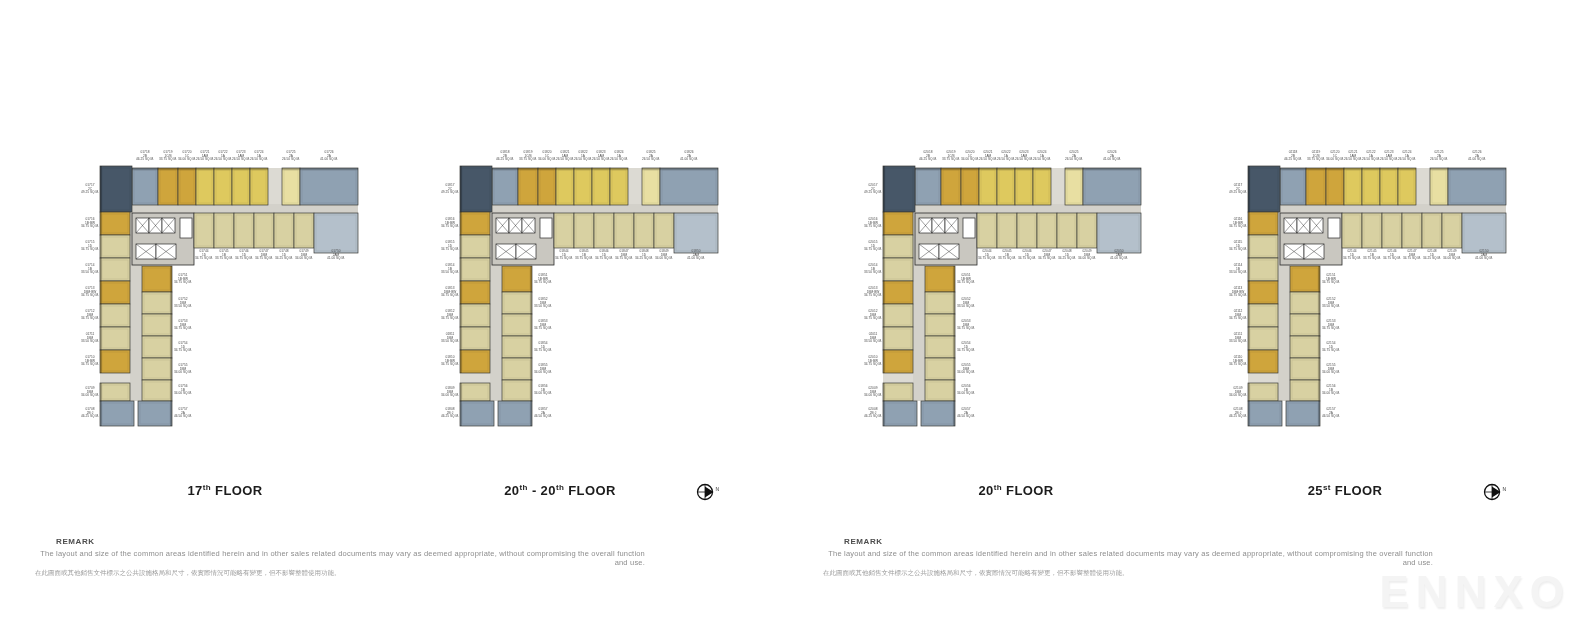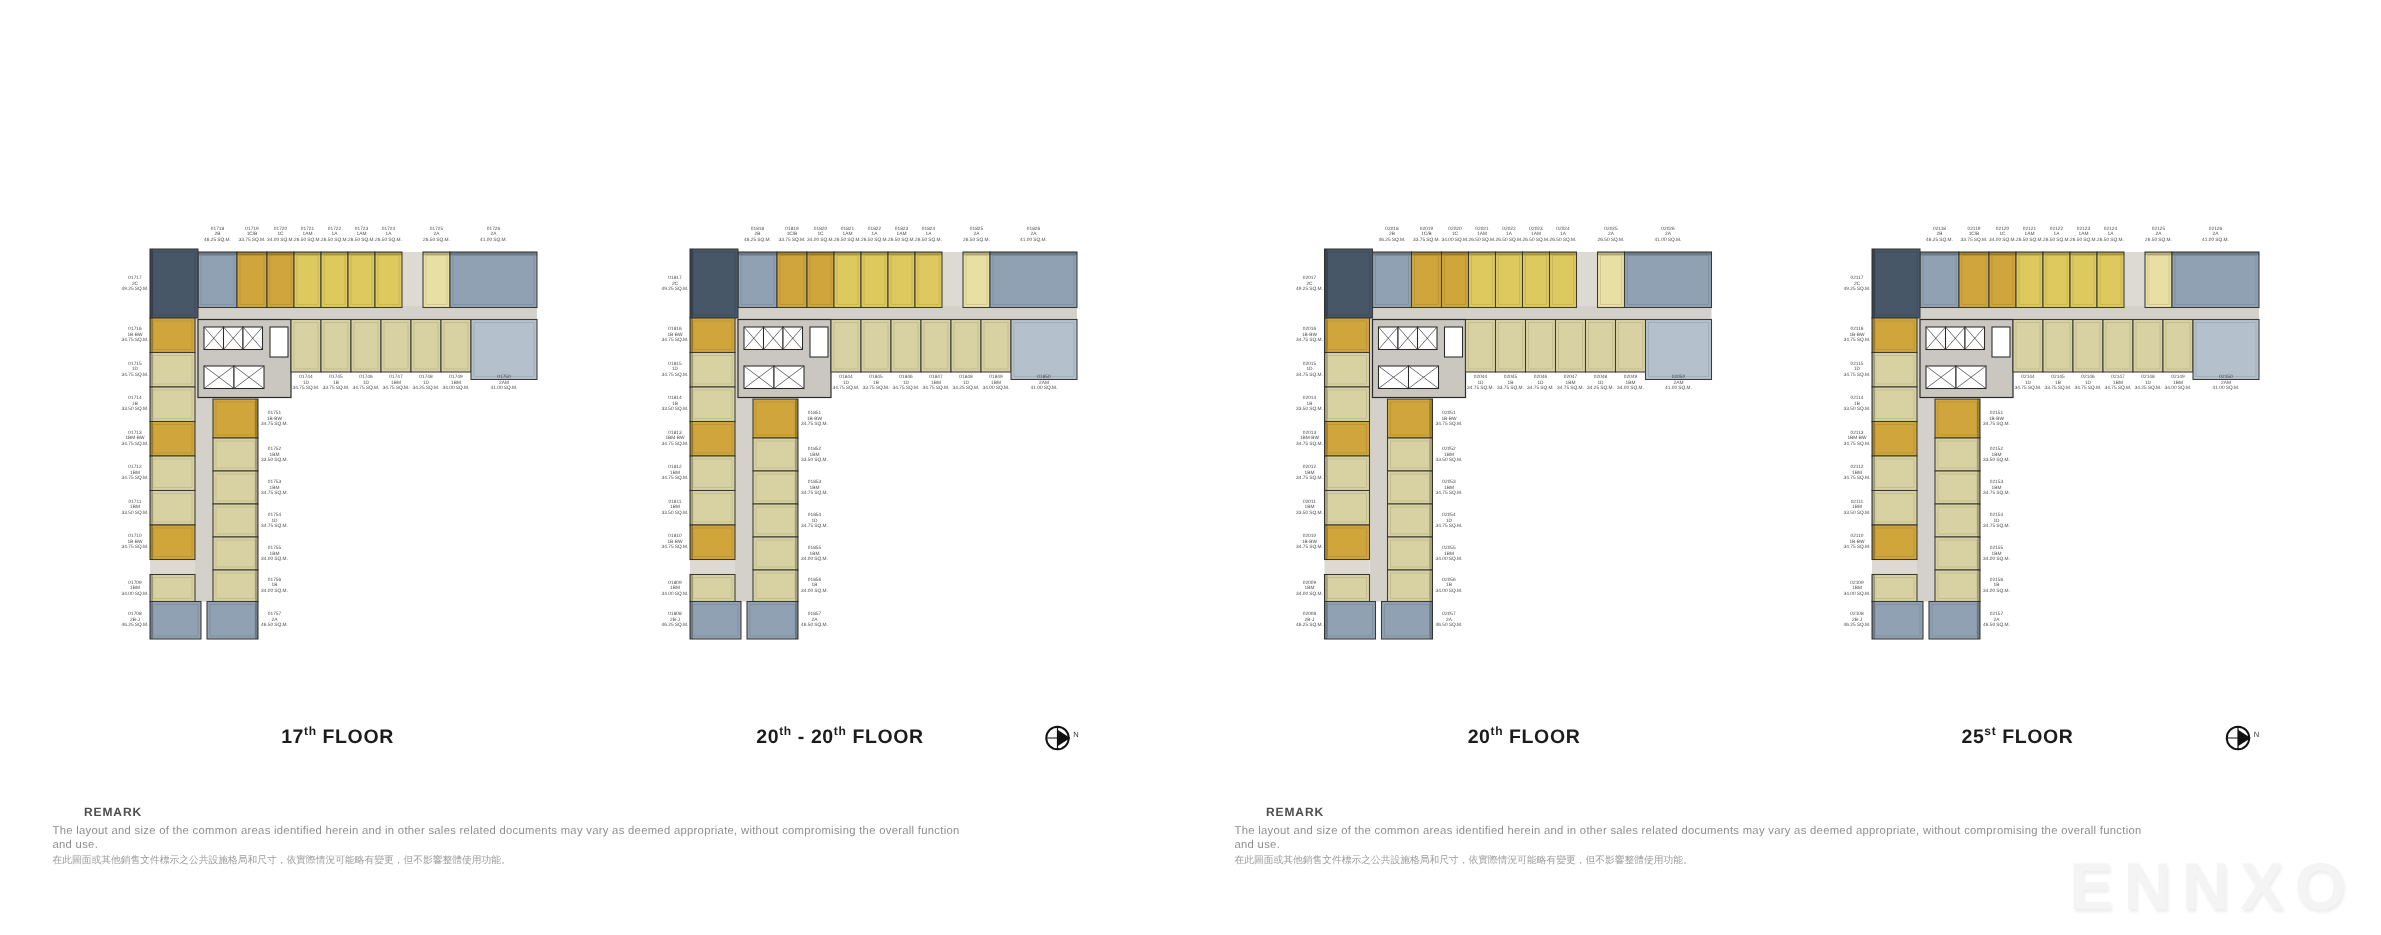--- a/index.html
+++ b/index.html
@@ -5,21 +5,21 @@
   html,body{margin:0;padding:0;background:#ffffff;}
   .page{position:relative;width:1587px;height:623px;background:#ffffff;overflow:hidden;
         font-family:"Liberation Sans",sans-serif;}
   .plan{position:absolute;width:292px;height:280px;}
   .floor-label{position:absolute;top:483px;transform:translateX(-50%);
         font-size:13px;font-weight:bold;color:#1c1c1c;letter-spacing:.4px;white-space:nowrap;}
   .floor-label sup{font-size:8px;font-weight:bold;}
   .compass{position:absolute;width:30px;height:22px;}
   .remark{position:absolute;width:610px;}
   .remark-title{font-size:8px;font-weight:bold;color:#4d4d4d;letter-spacing:.6px;padding-left:21px;}
-  .remark-en{font-size:7.5px;color:#8e8e8e;margin-top:3px;letter-spacing:.2px;}
+  .remark-en{font-size:7.5px;color:#8e8e8e;margin-top:3px;letter-spacing:.2px;text-align:right;}
   .remark-zh{font-size:6.5px;color:#9b9b9b;margin-top:2px;}
   .watermark{position:absolute;right:16px;bottom:6px;font-size:44px;font-weight:bold;
         color:#f4f4f4;letter-spacing:7px;text-shadow:1px 2px 2px rgba(0,0,0,0.07);}
 </style>
 </head>
 <body>
 
 <div class="page">
 
   <div class="plan" id="plan-0" style="left:80px;top:148px"><svg width="292" height="280" viewBox="0 0 292 280" font-family="Liberation Sans, sans-serif">

